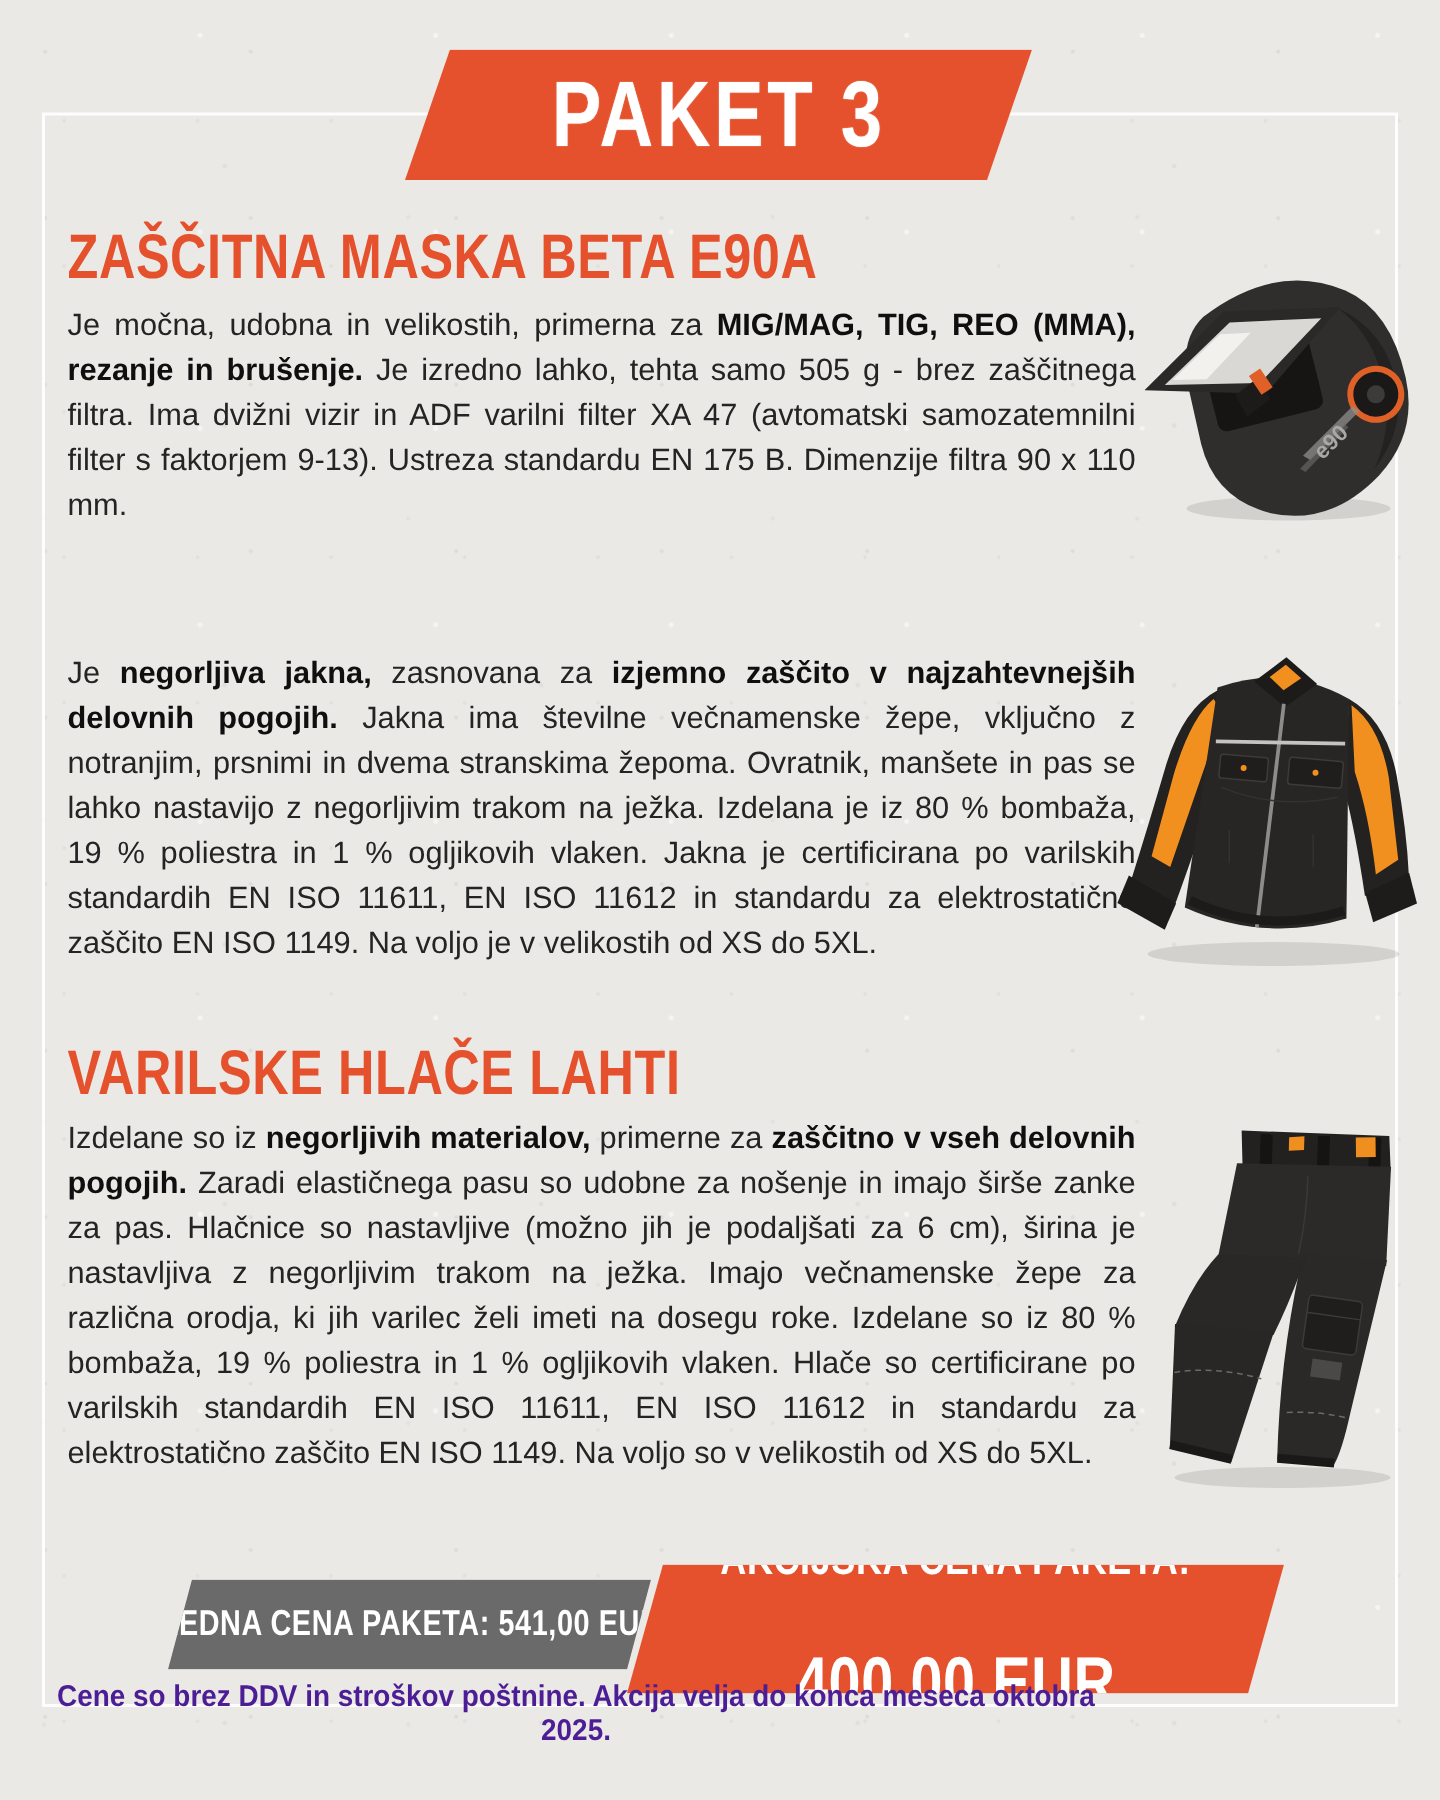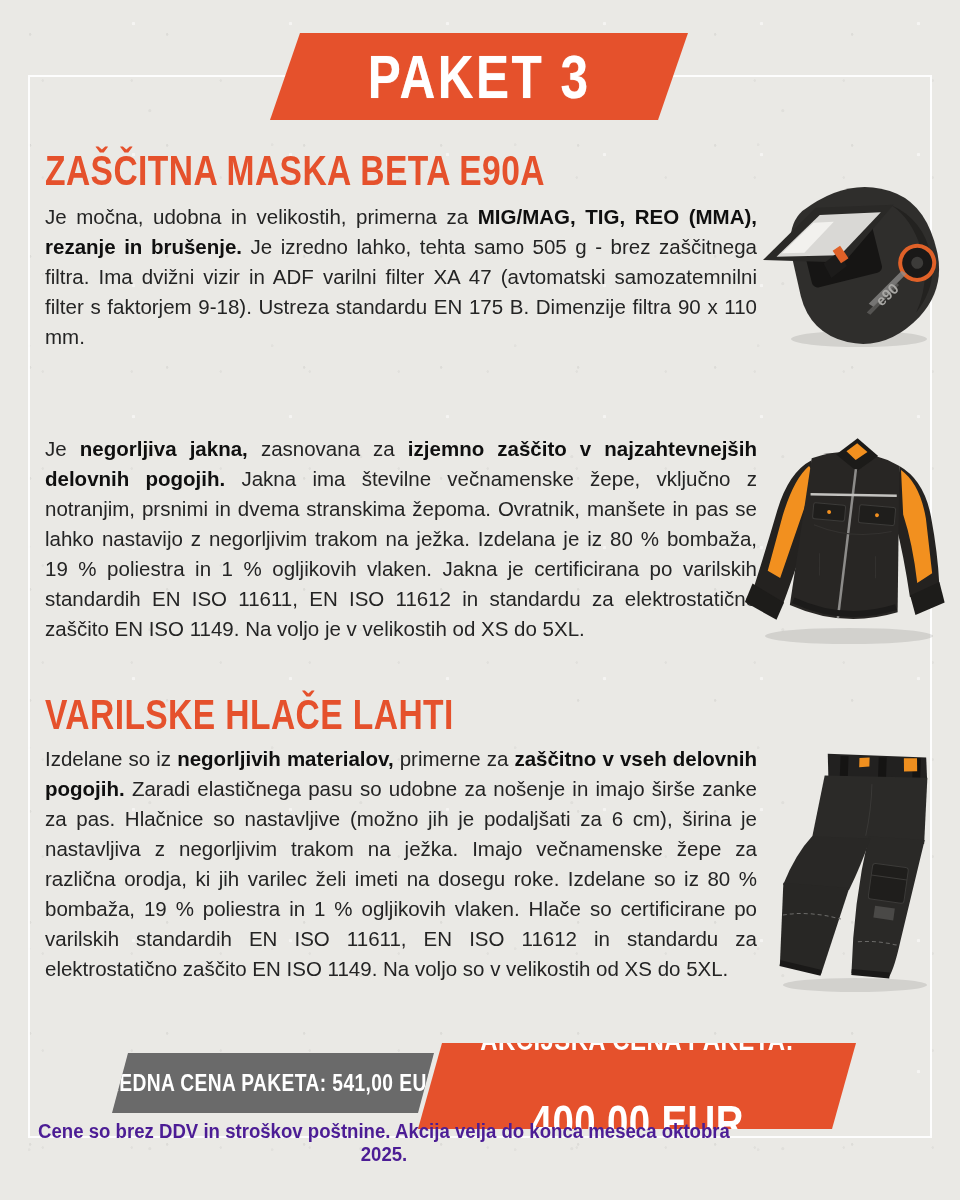--- a/index.html
+++ b/index.html
@@ -94,21 +94,21 @@
 
   <div class="frame"></div>
 
   <div class="z title-banner">
     <span class="cond center">PAKET 3</span>
   </div>
 
   <h2 class="product-heading" id="heading-1">
     <span class="cond">ZAŠČITNA MASKA BETA E90A</span>
   </h2>
-  <p class="body-text" id="body-1"><span>Je močna, udobna in velikostih, primerna za </span><span class="b">MIG/MAG, TIG, REO (MMA), rezanje in brušenje.</span><span> Je izredno lahko, tehta samo 505 g - brez zaščitnega filtra. Ima dvižni vizir in ADF varilni filter XA 47 (avtomatski samozatemnilni filter s faktorjem 9-18). Ustreza standardu EN 175 B. Dimenzije filtra 90 x 110 mm.</span></p>
+  <p class="body-text" id="body-1"><span>Je močna, udobna in velikostih, primerna za </span><span class="b">MIG/MAG, TIG, REO (MMA), rezanje in brušenje.</span><span> Je izredno lahko, tehta samo 505 g - brez zaščitnega filtra. Ima dvižni vizir in ADF varilni filter XA 47 (avtomatski samozatemnilni filter s faktorjem 9-13). Ustreza standardu EN 175 B. Dimenzije filtra 90 x 110 mm.</span></p>
 
   <svg class="product-img" id="img-helmet" width="192" height="168" viewBox="0 0 192 168" aria-hidden="true">
     <ellipse cx="96" cy="156" rx="68" ry="8" fill="rgba(0,0,0,.10)"></ellipse>
     <g transform="rotate(-14 96 82)">
       <path d="M54 16 Q110 -8 150 22 Q176 42 175 88 Q174 126 142 147 Q102 172 66 154 Q32 136 32 98 L33 54 Q36 26 54 16 Z" fill="#2f2e2c"></path>
       <path d="M142 32 Q170 54 168 92 Q166 122 140 142 Q162 114 160 80 Q158 50 142 32 Z" fill="#232220"></path>
       <rect x="46" y="32" width="72" height="62" rx="6" fill="#161514"></rect>
       <path d="M4 54 L68 16 L144 32 L82 76 Z" fill="#2a2927"></path>
       <path d="M18 54 L70 24 L130 36 L80 68 Z" fill="#d9d8d5"></path>
       <path d="M24 52 L62 30 L82 34 L46 57 Z" fill="#f2f1ee"></path>

